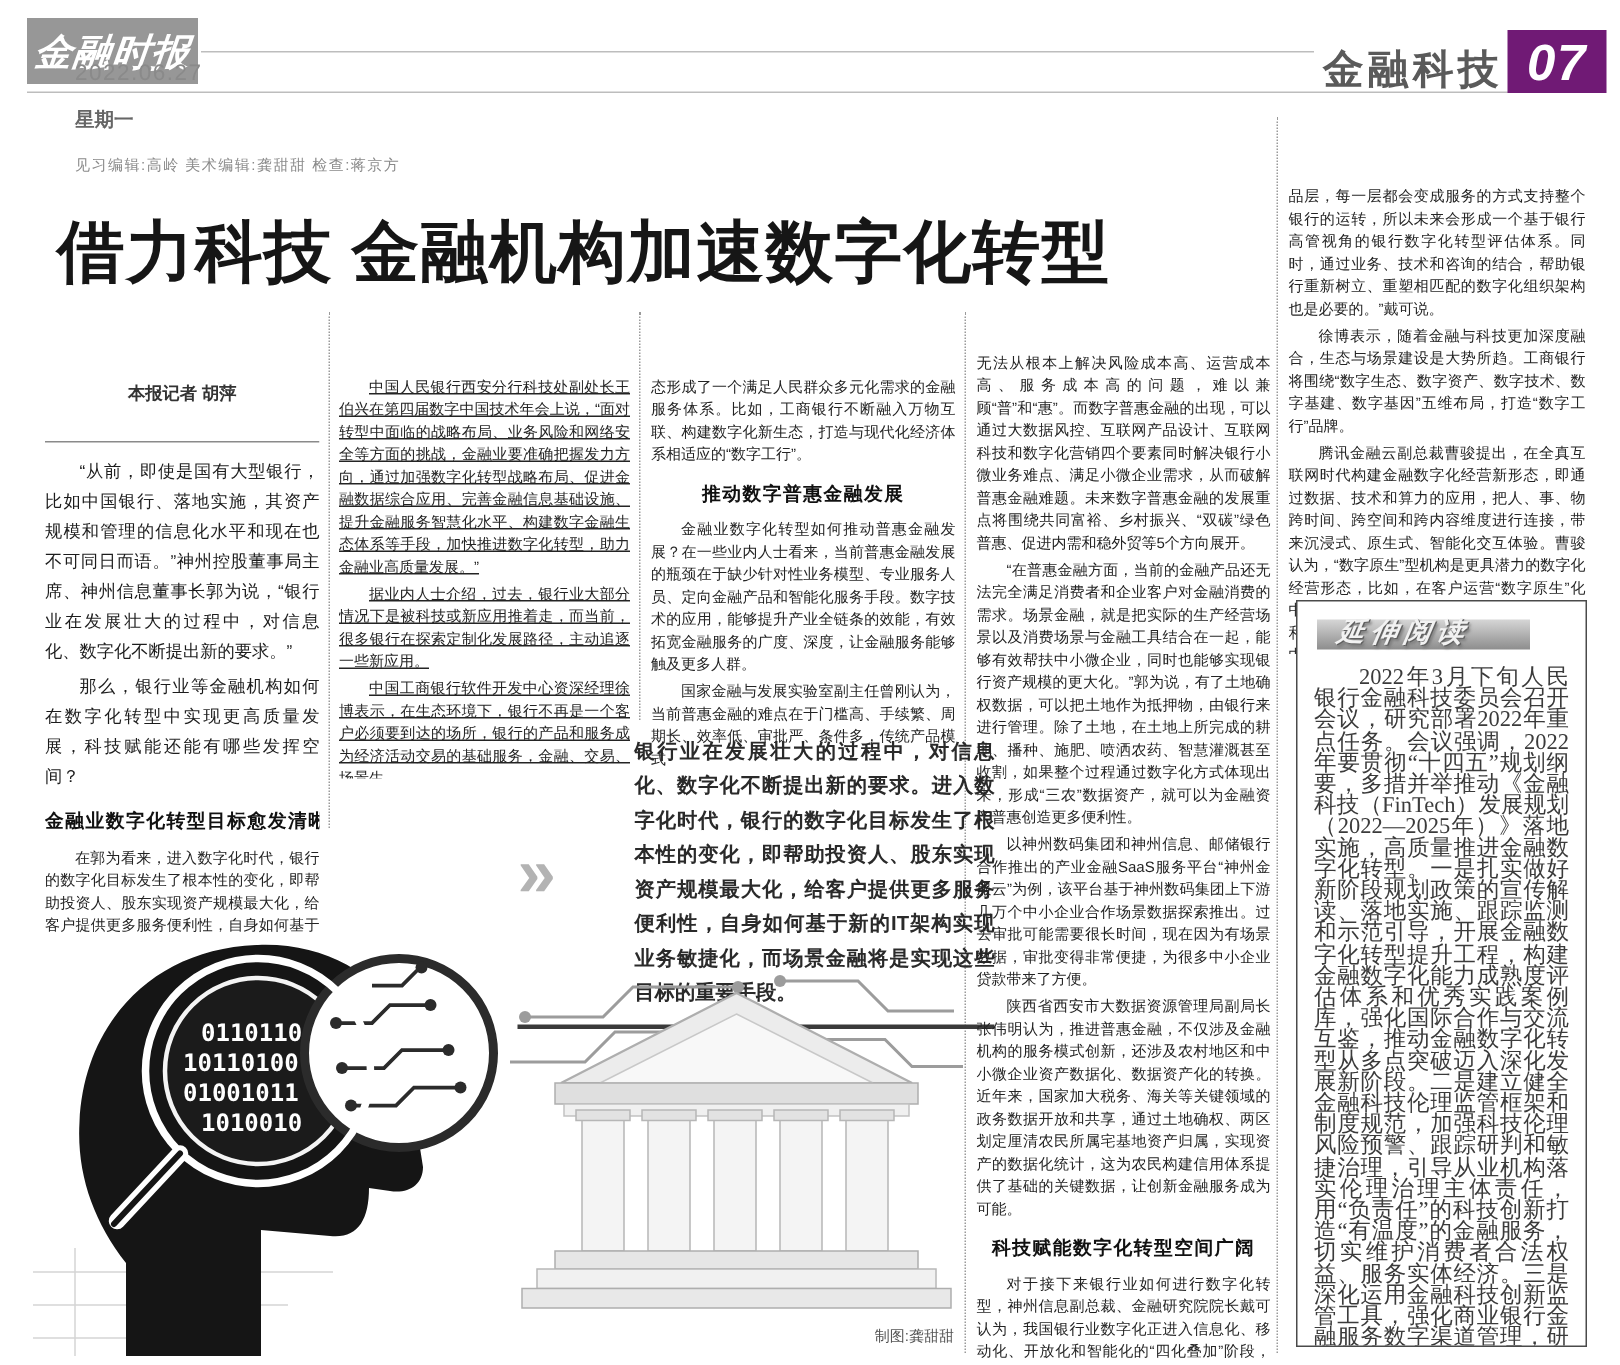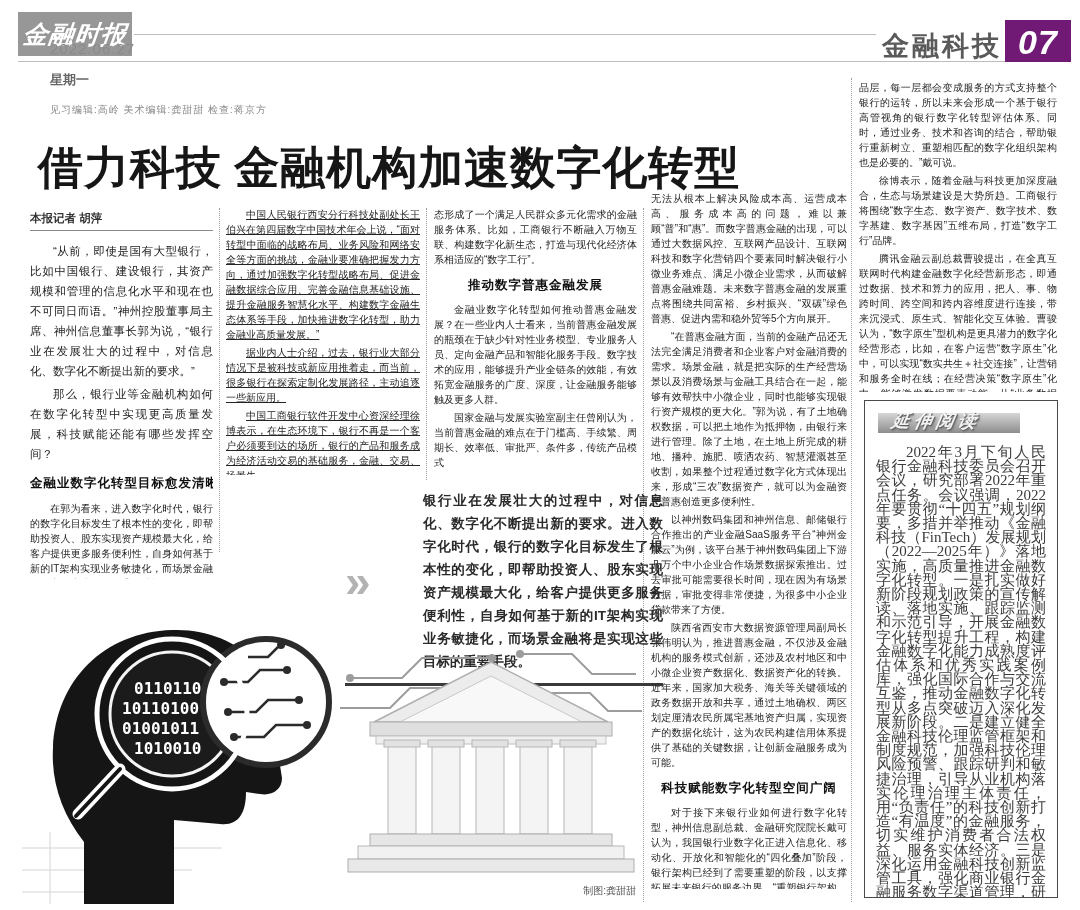--- a/index.html
+++ b/index.html
@@ -21,29 +21,29 @@
   .pageno-box{position:absolute;left:1005px;top:20px;width:66px;height:42px;background:#701a75;
               display:flex;align-items:flex-end;justify-content:center;}
   .pageno{font-size:34px;font-weight:bold;font-style:italic;color:#fff;letter-spacing:1px;}
   
   .headline{position:absolute;left:38px;top:108px;width:812px;
             font-family:"Liberation Serif","DejaVu Serif",serif;
             font-size:45px;font-weight:900;color:#161616;letter-spacing:1px;white-space:nowrap;}
   
   .vrule{position:absolute;width:0;border-left:1px dotted #9a9a9a;}
   
-  .col{position:absolute;overflow:hidden;text-align:justify;}
+  .col{position:absolute;overflow:hidden;text-align:justify;margin-top:44px;}
   .col p{margin:0 0 3px 0;text-indent:2em;}
   .col p.cont{text-indent:0;}
   .lede{font-size:11.5px;line-height:20px;color:#1c1c1c;}
   .body-sm{font-size:10px;line-height:15px;color:#242424;}
   .subhead{font-size:12.5px;font-weight:bold;color:#111;text-align:center;
            margin:11px 0 9px 0;letter-spacing:1px;white-space:nowrap;}
-  .byline-box{font-size:11.5px;font-weight:bold;color:#333;
-              border-bottom:1px solid #8a8a8a;padding:4px 0 4px 0;margin-bottom:10px;}
+  .byline-box{text-align:center;font-size:11.5px;font-weight:bold;color:#333;
+              border-bottom:1px solid #8a8a8a;padding:4px 0 24px 0;margin-bottom:10px;}
   
   .pullquote{position:absolute;left:345px;top:489px;width:318px;display:flex;gap:10px;
              align-items:center;border-bottom:3px solid #3a3a3a;padding-bottom:10px;}
   .quote-mark{font-size:46px;font-weight:bold;color:#b3b3b3;line-height:1;flex:0 0 36px;}
   .quote-text{font-size:13.5px;line-height:23px;font-weight:600;color:#2a2a2a;text-align:justify;margin-left:32px;}
   
   .fig{position:absolute;}
   .fig-caption{position:absolute;right:6px;bottom:0;font-size:10px;color:#555;}
   
   .sidebar{position:absolute;left:864px;top:400px;width:194px;height:498px;border:1px solid #4a4a4a;
@@ -79,21 +79,21 @@
 
   <h1 class="headline">借力科技 金融机构加速数字化转型</h1>
 
   <div class="vrule" style="left:219px;top:208px;height:344px;"></div>
   <div class="vrule" style="left:426px;top:208px;height:272px;"></div>
   <div class="vrule" style="left:643px;top:208px;height:694px;"></div>
   <div class="vrule" style="left:851px;top:78px;height:824px;"></div>
 
   <div class="col" style="left:30px;top:207px;width:183px;height:372px;">
     <div class="byline-box">本报记者 胡萍</div>
-    <p class="lede">“从前，即使是国有大型银行，比如中国银行、建设银行，其资产规模和管理的信息化水平和现在也不可同日而语。”神州控股董事局主席、神州信息董事长郭为说，“银行业在发展壮大的过程中，对信息化、数字化不断提出新的要求。”</p>
+    <p class="lede">“从前，即使是国有大型银行，比如中国银行、落地实施，其资产规模和管理的信息化水平和现在也不可同日而语。”神州控股董事局主席、神州信息董事长郭为说，“银行业在发展壮大的过程中，对信息化、数字化不断提出新的要求。”</p>
     <p class="lede">那么，银行业等金融机构如何在数字化转型中实现更高质量发展，科技赋能还能有哪些发挥空间？</p>
     <h2 class="subhead">金融业数字化转型目标愈发清晰</h2>
     <p class="body-sm">在郭为看来，进入数字化时代，银行的数字化目标发生了根本性的变化，即帮助投资人、股东实现资产规模最大化，给客户提供更多服务便利性，自身如何基于新的IT架构实现业务敏捷化，而场景金融将是实现这些目标的重要手段。</p>
 
   </div>
 
   <div class="col body-sm" style="left:226px;top:207px;width:194px;height:268px;text-decoration:underline;">
     <p>中国人民银行西安分行科技处副处长王伯兴在第四届数字中国技术年会上说，“面对转型中面临的战略布局、业务风险和网络安全等方面的挑战，金融业要准确把握发力方向，通过加强数字化转型战略布局、促进金融数据综合应用、完善金融信息基础设施、提升金融服务智慧化水平、构建数字金融生态体系等手段，加快推进数字化转型，助力金融业高质量发展。”</p>
     <p>据业内人士介绍，过去，银行业大部分情况下是被科技或新应用推着走，而当前，很多银行在探索定制化发展路径，主动追逐一些新应用。</p>
     <p>中国工商银行软件开发中心资深经理徐博表示，在生态环境下，银行不再是一个客户必须要到达的场所，银行的产品和服务成为经济活动交易的基础服务，金融、交易、场景生</p>

